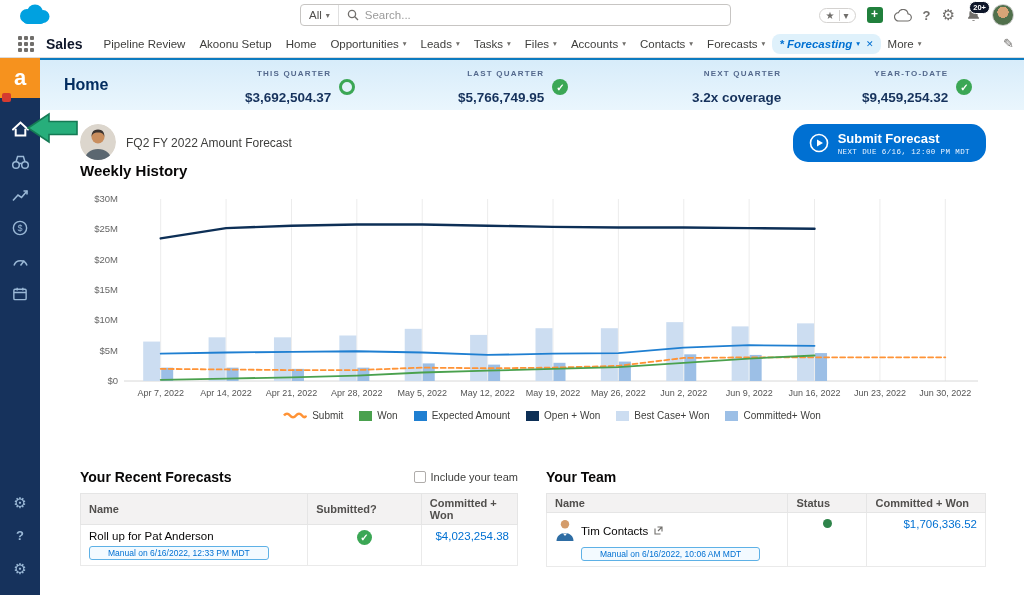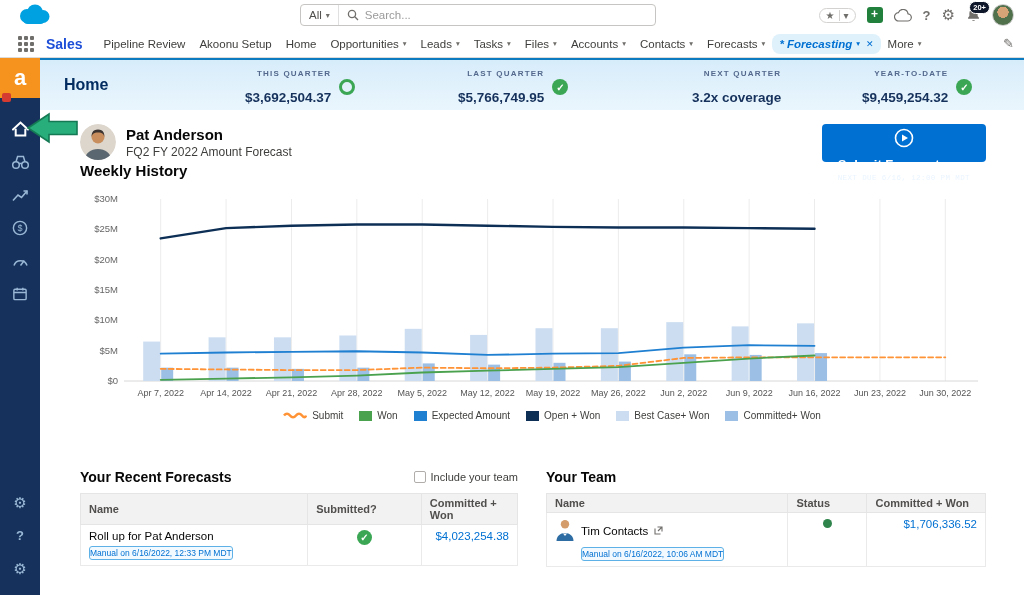--- a/index.html
+++ b/index.html
@@ -2,40 +2,40 @@
 <html><head>
 <meta charset="utf-8">
 <style>
   *{margin:0;padding:0;box-sizing:border-box;}
   html,body{width:1024px;height:595px;}
   body{position:relative;overflow:hidden;font-family:"Liberation Sans",sans-serif;background:#fff;color:#080707;}
 
   
   .topbar{position:absolute;top:0;left:0;width:1024px;height:30px;background:#fff;}
   .sf-logo{position:absolute;left:16px;top:3px;}
-  .searchbox{position:absolute;left:300px;top:4px;width:356px;height:22px;border:1px solid #c7c5c3;border-radius:4px;display:flex;align-items:center;font-size:11.5px;color:#514f4d;background:#fff;}
+  .searchbox{position:absolute;left:300px;top:4px;width:431px;height:22px;border:1px solid #c7c5c3;border-radius:4px;display:flex;align-items:center;font-size:11.5px;color:#514f4d;background:#fff;}
   .search-scope{display:flex;align-items:center;gap:4px;padding:0 8px;border-right:1px solid #e0e0e0;height:100%;cursor:pointer;}
   .search-scope .caret{font-size:8px;color:#706e6b;}
   .search-icon{margin:0 6px 0 8px;display:flex;}
   .search-placeholder{color:#9b9b9b;}
   .top-actions{position:absolute;right:10px;top:0;height:30px;display:flex;align-items:center;gap:11px;}
   .fav-pill{display:flex;align-items:center;border:1px solid #d4d2d0;border-radius:10px;padding:1px 6px;gap:4px;font-size:10px;color:#706e6b;cursor:pointer;}
   .fav-pill .sep{width:1px;height:11px;background:#d4d2d0;}
   .plus-tile{width:16px;height:16px;border-radius:3px;background:#20803c;color:#fff;font-size:12px;line-height:14px;text-align:center;font-weight:bold;cursor:pointer;}
   .ghelp{font-size:13px;color:#706e6b;font-weight:bold;cursor:pointer;}
   .ggear{font-size:15px;color:#706e6b;cursor:pointer;}
   .bell-wrap{position:relative;cursor:pointer;display:flex;}
   .notif-badge{position:absolute;top:-6px;right:-9px;background:#0f172a;color:#fff;font-size:7.5px;padding:1px 3px;border-radius:7px;border:1px solid #fff;font-weight:bold;}
   .avatar-sm{width:22px;height:22px;border-radius:50%;background:radial-gradient(circle at 50% 36%, #d7a477 0 34%, #51704c 35% 100%);border:1px solid #cfcfcf;cursor:pointer;}
 
   
   .navbar{position:absolute;top:30px;left:0;width:1024px;height:28px;background:#fff;border-bottom:1px solid #dddbda;display:flex;align-items:center;}
   .waffle{margin-left:18px;display:grid;grid-template-columns:repeat(3,4px);grid-gap:2px;cursor:pointer;}
   .waffle span{width:4px;height:4px;background:#706e6b;border-radius:1px;}
-  .app-name{font-size:14px;font-weight:bold;color:#1d4ed8;margin:0 14px 0 12px;}
+  .app-name{font-size:14px;font-weight:bold;color:#0f172a;margin:0 14px 0 12px;}
   .nav-tabs{display:flex;align-items:center;height:100%;}
   .nav-tab{display:flex;align-items:center;gap:4px;padding:4px 7px;font-size:11.5px;color:#3e3e3c;white-space:nowrap;cursor:pointer;}
   .nav-tab .caret{font-size:7.5px;color:#706e6b;}
   .nav-tab.active{background:#dff1fb;border-radius:8px;color:#0070d2;}
   .nav-tab.active .tab-label{font-style:italic;font-weight:bold;}
   .nav-tab.active .caret{color:#0070d2;}
   .tab-close{font-size:9px;color:#0070d2;margin-left:2px;}
   .nav-pencil{position:absolute;right:10px;font-size:13px;color:#706e6b;cursor:pointer;}
 
   
@@ -59,21 +59,21 @@
   .icon-check{width:16px;height:16px;border-radius:50%;background:#3ba755;color:#fff;font-size:10px;font-weight:bold;display:flex;align-items:center;justify-content:center;flex:0 0 auto;}
   .icon-ring{width:16px;height:16px;border-radius:50%;border:3px solid #3ba755;flex:0 0 auto;}
 
   
   .content{position:absolute;top:110px;left:40px;width:984px;height:485px;background:#fff;padding-left:40px;overflow:hidden;}
   .forecast-row{display:flex;justify-content:space-between;align-items:flex-start;margin-top:14px;padding-right:38px;}
   .person{display:flex;gap:10px;align-items:center;}
   .avatar-lg{width:36px;height:36px;border-radius:50%;overflow:hidden;flex:0 0 auto;}
   .person-name{font-size:15px;font-weight:bold;color:#080707;}
   .person-sub{font-size:12px;color:#3e3e3c;margin-top:2px;}
-  .submit-btn{display:flex;align-items:center;gap:9px;background:#0070d2;border:none;border-radius:4px;padding:4px 16px;height:38px;cursor:pointer;flex-direction:column;}
+  .submit-btn{display:flex;align-items:center;gap:9px;background:#0070d2;border:none;border-radius:15px;padding:4px 16px;height:38px;cursor:pointer;}
   .submit-txt{display:flex;flex-direction:column;align-items:flex-start;}
   .submit-label{color:#fff;font-size:13px;font-weight:bold;}
   .submit-sub{color:#eaf4ff;font-size:7.5px;letter-spacing:.4px;margin-top:2px;font-family:Liberation Mono, monospace;}
   .weekly-title{font-size:15px;font-weight:bold;color:#080707;}
   .chart-wrap{margin-top:10px;}
   .legend-row{display:flex;justify-content:center;align-items:center;gap:16px;margin-top:2px;font-size:10px;color:#3e3e3c;}
   .legend-item{display:flex;align-items:center;gap:5px;}
   .legend-swatch{width:13px;height:10px;display:inline-block;}
 
   
@@ -83,21 +83,21 @@
   .tb-head{display:flex;justify-content:space-between;align-items:center;height:20px;margin-bottom:6px;}
   .tb-title{font-size:14px;font-weight:bold;color:#080707;}
   .chk-wrap{display:flex;align-items:center;gap:5px;font-size:11px;color:#3e3e3c;cursor:pointer;}
   .chk{width:12px;height:12px;border:1px solid #b0adab;border-radius:2px;background:#fff;}
   table.fc{width:100%;border-collapse:collapse;}
   table.fc th{background:#f3f2f2;border:1px solid #e5e5e5;font-size:11px;color:#514f4d;text-align:left;padding:3px 8px;font-weight:bold;}
   table.fc td{border:1px solid #eaeaea;padding:5px 8px;vertical-align:top;font-size:11.5px;color:#080707;}
   th.col-right,td.cell-right{text-align:right;}
   td.cell-center{text-align:center;}
   .row-name{font-size:11.5px;color:#080707;}
-  .badge{display:inline-block;margin-top:4px;border:1px solid #5eb1e6;background:#f3faff;color:#0070d2;font-size:8.5px;padding:1px 0;border-radius:3px;white-space:nowrap;}
+  .badge{display:inline-block;margin-top:4px;border:1px solid #5eb1e6;background:#f3faff;color:#0070d2;font-size:8.5px;padding:1px 18px;border-radius:3px;white-space:nowrap;}
   .badge.indent{margin-left:26px;}
   .row-link{color:#0070d2;text-decoration:none;font-size:11.5px;}
   .status-dot{width:9px;height:9px;border-radius:50%;background:#2e844a;display:inline-block;}
   .team-name-row{display:flex;align-items:center;gap:6px;}
   .check-sm{width:15px;height:15px;border-radius:50%;background:#3ba755;color:#fff;font-size:10px;font-weight:bold;display:inline-flex;align-items:center;justify-content:center;}
 
   
   .arrow-annot{position:absolute;left:26px;top:111px;z-index:50;pointer-events:none;}
 </style>
 </head>
@@ -310,21 +310,20 @@
     <div class="person">
       <span class="avatar-lg">
         <svg width="36" height="36" viewBox="0 0 36 36">
             <circle cx="18" cy="18" r="18" fill="#dcd6cd"></circle>
             <circle cx="18" cy="13" r="6.5" fill="#c98e5e"></circle>
             <path d="M18 5.5c-5.6 0-7 4.6-6 7.7-.4-2.8 1.8-4.7 6-4.7s6.4 1.9 6 4.7c1-3.1-.4-7.7-6-7.7z" fill="#3c3430"></path>
             <path d="M5 36c0-7 5.8-11 13-11s13 4 13 11z" fill="#5b6770"></path>
           </svg>
       </span>
       <div>
-        <div class="person-name">Pat Anderson</div>
         <div class="person-sub">FQ2 FY 2022 Amount Forecast</div>
       </div>
     </div>
     <button class="submit-btn">
       <span style="display:flex;">
         <svg width="20" height="20" viewBox="0 0 20 20">
             <circle cx="10" cy="10" r="8.5" fill="none" stroke="#fff" stroke-width="1.6"></circle>
             <path d="M8 6.5 L14 10 L8 13.5 Z" fill="#fff"></path>
           </svg>
       </span>

